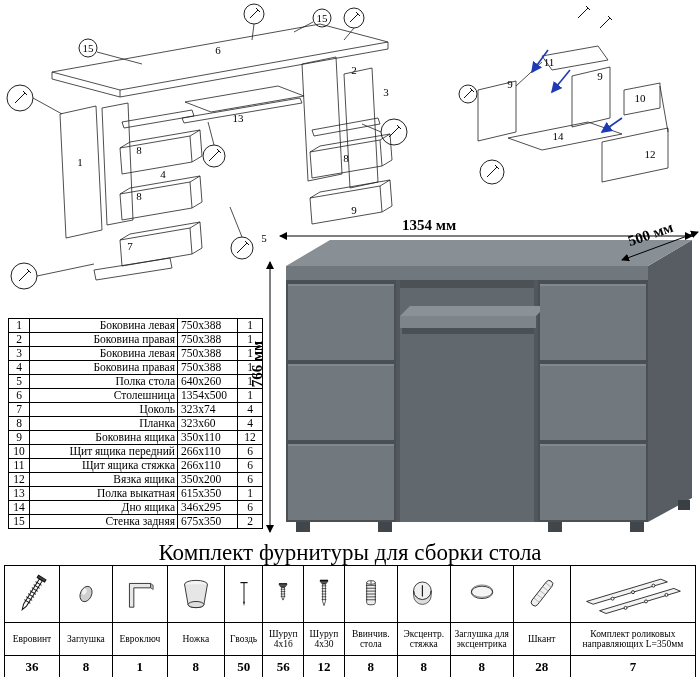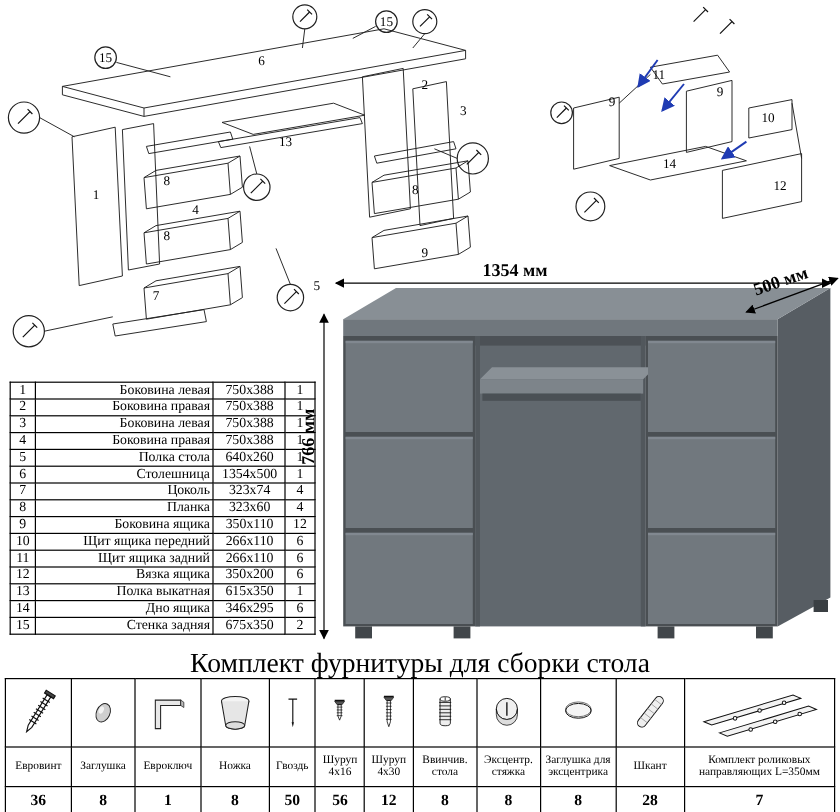--- a/index.html
+++ b/index.html
@@ -14,21 +14,21 @@
 
   
   #desk-figure{position:absolute;left:250px;top:214px;}
 
   
   #parts-table{position:absolute;left:8px;top:318px;border-collapse:collapse;
                font-size:11.5px;line-height:13px;}
   #parts-table td{border:1px solid #000;height:13px;padding:0 2px;white-space:nowrap;}
   #parts-table td.c-num{width:16px;text-align:center;}
   #parts-table td.c-name{width:142px;text-align:right;padding-left:3px;}
-  #parts-table td.c-size{width:54px;text-align:center;padding-left:3px;}
+  #parts-table td.c-size{width:54px;text-align:left;padding-left:3px;}
   #parts-table td.c-qty{width:20px;text-align:center;}
 
   
   #hardware-title{position:absolute;left:0;top:540px;width:100%;text-align:center;
                   font-size:23px;}
   #hardware-table{position:absolute;left:4px;top:565px;width:692px;border-collapse:collapse;
                   table-layout:fixed;}
   #hardware-table td{border:1px solid #000;text-align:center;vertical-align:middle;
                      overflow:hidden;}
   #hardware-table tr.r-icons td{height:54px;}
@@ -300,21 +300,21 @@
           <td class="c-qty">12</td>
         </tr>
         <tr>
           <td class="c-num">10</td>
           <td class="c-name">Щит ящика передний</td>
           <td class="c-size">266x110</td>
           <td class="c-qty">6</td>
         </tr>
         <tr>
           <td class="c-num">11</td>
-          <td class="c-name">Щит ящика задний</td>
+          <td class="c-name">Щит ящика стяжка</td>
           <td class="c-size">266x110</td>
           <td class="c-qty">6</td>
         </tr>
         <tr>
           <td class="c-num">12</td>
           <td class="c-name">Вязка ящика</td>
           <td class="c-size">350x200</td>
           <td class="c-qty">6</td>
         </tr>
         <tr>

